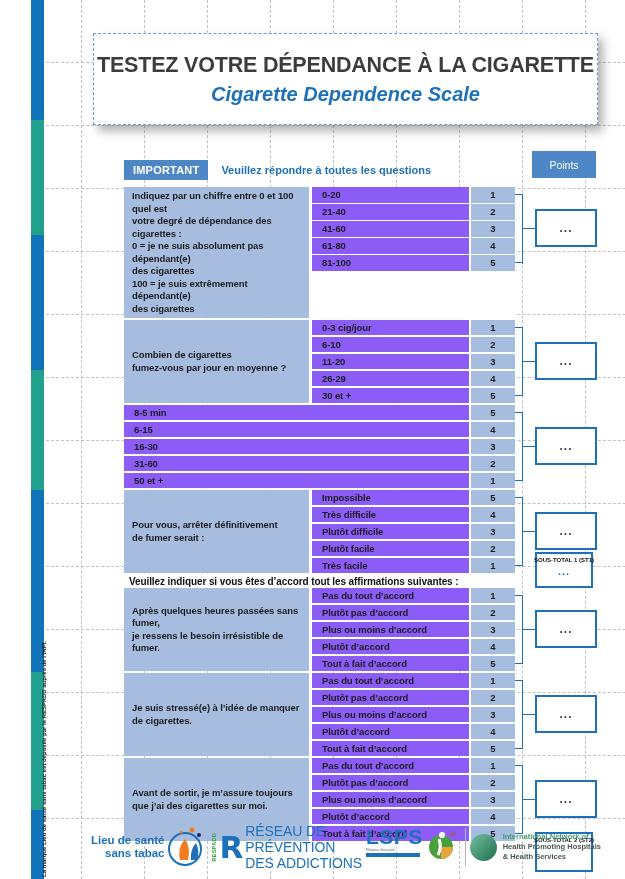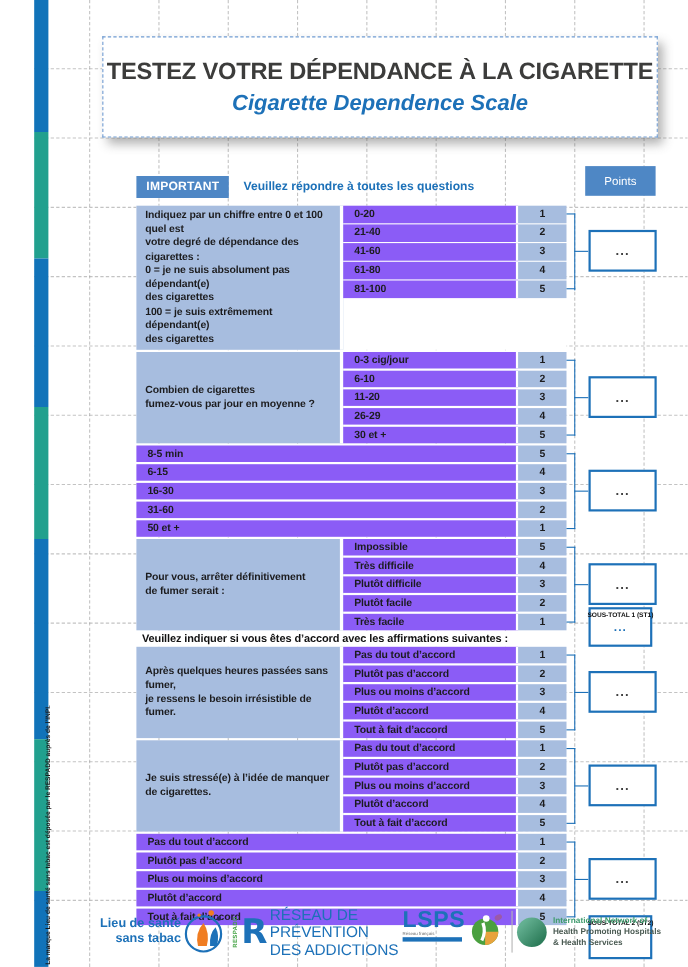--- a/index.html
+++ b/index.html
@@ -264,21 +264,21 @@
           <div class="br br-bot"></div>
           <div class="br br-v"></div>
           <div class="br br-mid"></div>
           <div class="points-box">...</div>
           <div class="subtotal">
             <div class="st-label">SOUS-TOTAL 1 (ST1)</div>
             <div class="st-value">...</div>
           </div>
         </div>
       </div>
-    <div class="divider-row">Veuillez indiquer si vous êtes d’accord avec les affirmations suivantes :</div>
+    <div class="divider-row">Veuillez indiquer si vous êtes d’accord tout les affirmations suivantes :</div>
     <div id="qb-b">
         <div class="q-block">
           <div class="q-cell">Après quelques heures passées sans fumer,
 je ressens le besoin irrésistible de fumer.</div>
           <div class="a-col">
             <div class="a-row">
               <div class="a-label">Pas du tout d’accord</div>
               <div class="a-points">1</div>
             </div>
             <div class="a-row">
@@ -329,20 +329,22 @@
               <div class="a-points">5</div>
             </div>
           </div>
           <div class="br br-top"></div>
           <div class="br br-bot"></div>
           <div class="br br-v"></div>
           <div class="br br-mid"></div>
           <div class="points-box">...</div>
         </div>
         <div class="q-block">
+          <div class="q-cell">Avant de sortir, je m’assure toujours
+que j’ai des cigarettes sur moi.</div>
           <div class="a-col">
             <div class="a-row">
               <div class="a-label">Pas du tout d’accord</div>
               <div class="a-points">1</div>
             </div>
             <div class="a-row">
               <div class="a-label">Plutôt pas d’accord</div>
               <div class="a-points">2</div>
             </div>
             <div class="a-row">

